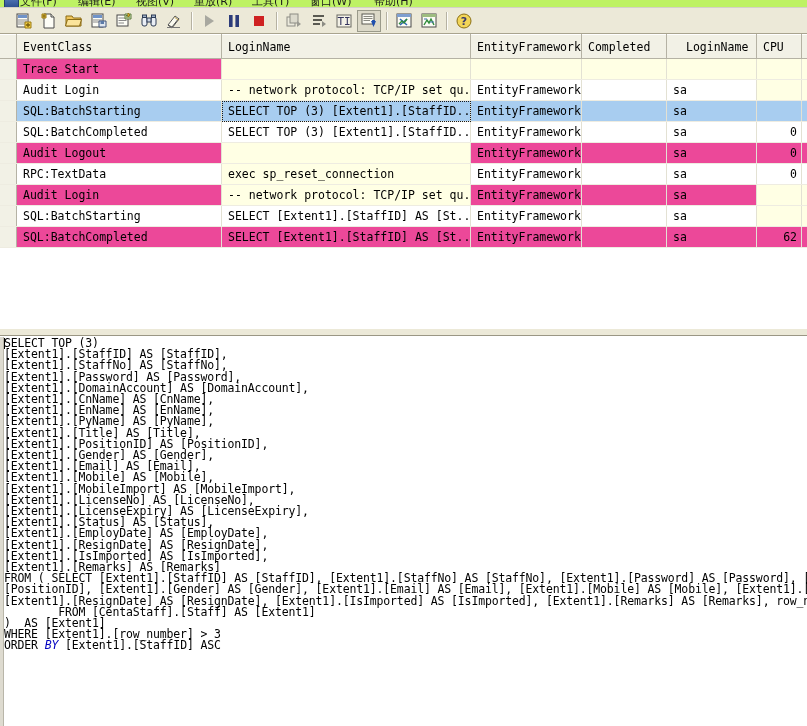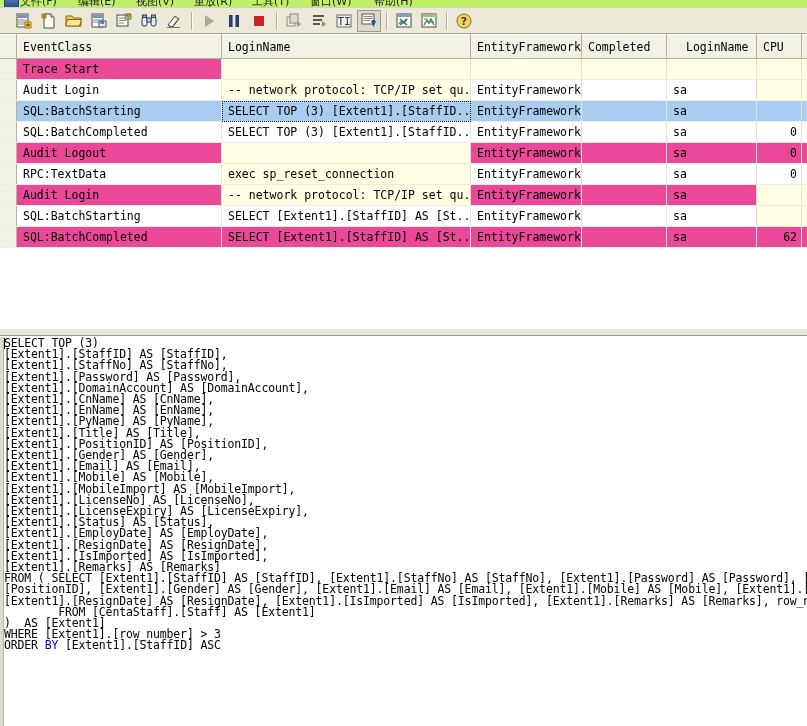--- a/index.html
+++ b/index.html
@@ -163,21 +163,21 @@
     left: 4px;
     top: 1px;
     right: 13px;
     font-family: "DejaVu Sans Mono", monospace;
     font-size: 11.5px;
     line-height: 11.2px;
     white-space: pre;
     color: #000000;
     letter-spacing: -0.15px;
   }
-  #sql-text .kw { color: #0000c0; }
+  #sql-text .kw { color: #0000c0; font-style: italic; }
   #sql-caret {
     position: absolute;
     left: 4px;
     top: 1px;
     width: 1px;
     height: 11px;
     background: #000;
   }
 </style>
 </head>

